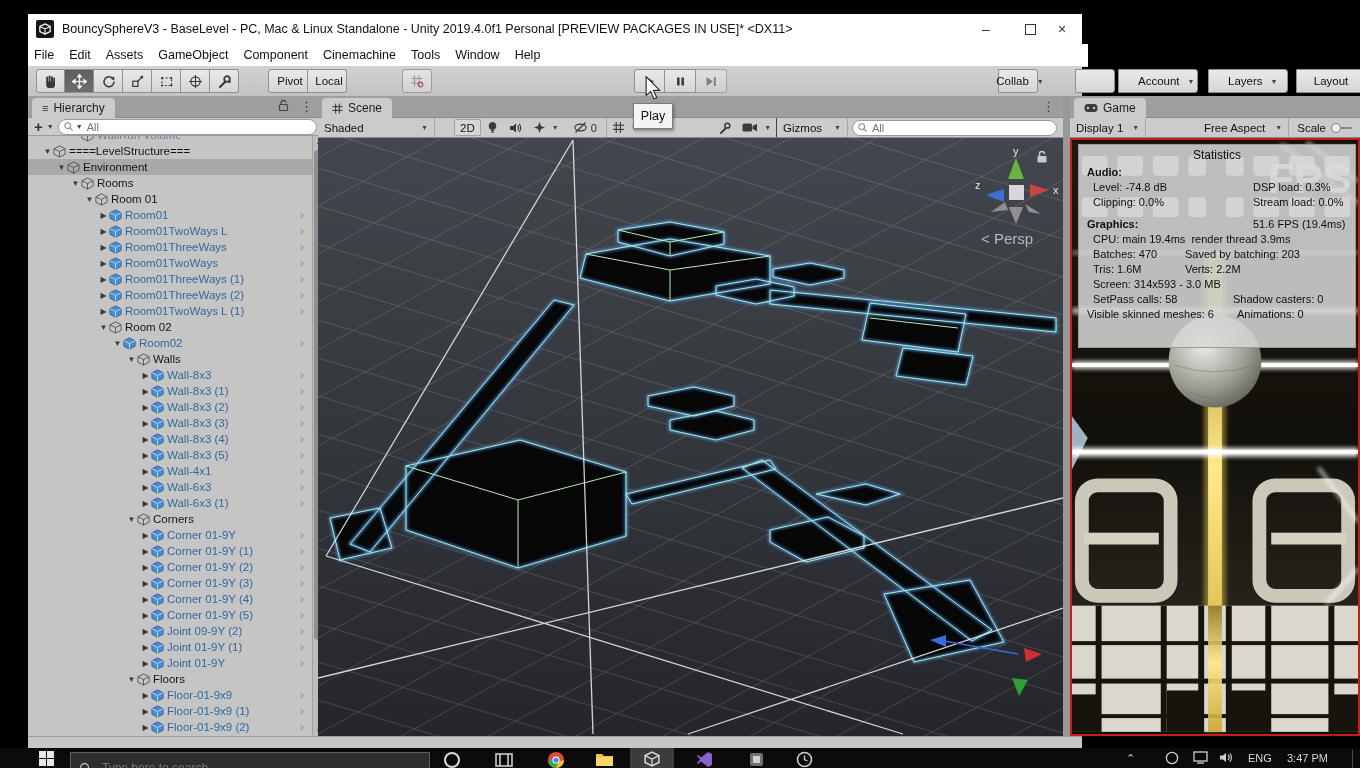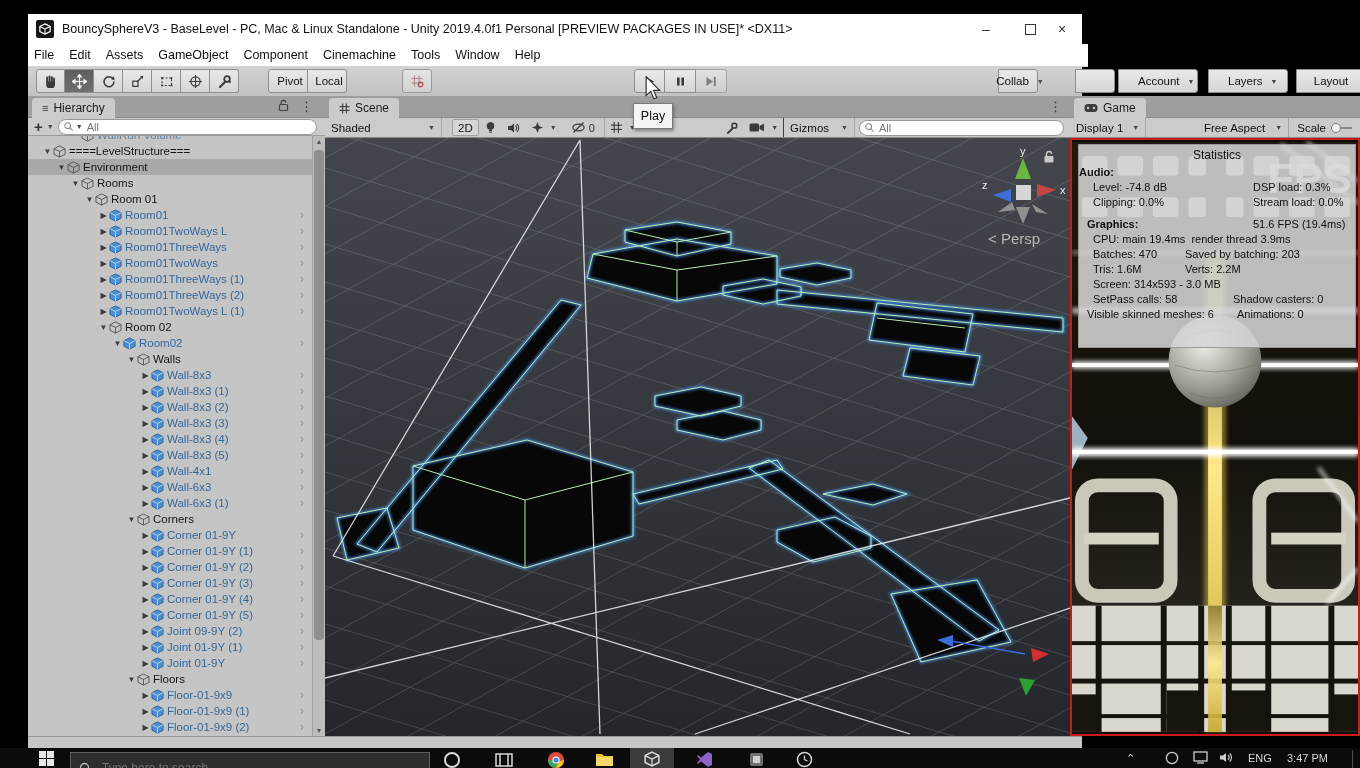--- a/index.html
+++ b/index.html
@@ -68,34 +68,34 @@
   .h-row svg.cube{width:13px;height:13px;flex:none;margin-right:3px}
   .h-row .lbl{color:#141414}
   .h-row .lbl.prefab{color:#33679c}
   .h-row .nav{position:absolute;right:8px;color:#8f8f8f;font-size:12px;top:1px}
   .h-row.partial{margin-top:-9px;opacity:.9}
   .vscroll{position:absolute;right:0;top:40px;width:13px;height:600px;background:#bdbdbd;border-left:1px solid #a2a2a2;box-sizing:border-box}
   .vthumb{position:absolute;left:1px;width:10px;background:#8f8f8f;border-radius:4px}
   .sarrow{position:absolute;left:0;width:12px;text-align:center;font-size:7px;color:#555}
 
   
-  .scene{left:297px;width:745px}
+  .scene{left:290px;width:745px}
   .scene .viewport{background:linear-gradient(#43474d,#24262b)}
   .sc-dd{display:flex;align-items:center;border-right:1px solid #a5a5a5;height:100%;padding:0 6px;gap:6px}
   .sc-btn{display:flex;align-items:center;height:100%;padding:0 5px;gap:2px}
   .persp-label{position:absolute;color:#b9b9b9;font-size:15px}
   .ghost-num{font-size:11px;color:#333;margin-left:1px}
 
   
   .game{left:1042px;width:290px}
   .game .viewport{background:#0d0c07;border:2px solid #c81c1c;box-sizing:border-box}
   .stats{position:absolute;left:6px;top:4px;width:276px;height:202px;
          background:rgba(214,214,214,.87);border:1px solid #9a9a9a;font-size:11px;color:#0e0e0e;z-index:5}
   .stats-title{text-align:center;font-size:12px;padding-top:3px;height:17px}
-  .s-h{font-weight:bold;line-height:15px}
+  .s-h{font-weight:bold;padding-left:8px;line-height:15px}
   .srow{display:flex;padding-left:14px;line-height:15px}
   .srow span{white-space:pre}
   .c165{width:160px}.c95{width:92px}.c144{width:140px}.c155{width:150px}
   .sline{padding-left:14px;line-height:15px;white-space:pre}
   .gr-head{display:flex;padding-left:8px;line-height:15px;margin-top:7px}
   .gr-head .s-h{padding-left:0;width:166px}
 
   .footerstrip{position:absolute;left:0;top:722px;width:100%;height:12px;background:#c6c6c6;border-top:1px solid #999}
 
   
@@ -770,21 +770,21 @@
               </svg>
             <span>Scene</span>
           </div>
           <div class="strip-ico" style="right:8px">⋮</div>
         </div>
         <div class="ptoolbar">
           <div class="sc-dd" style="width:104px;justify-content:space-between">
             <span>Shaded</span>
               <span class="caret">▼</span>
           </div>
-          <div class="sc-btn" style="border:1px solid #a0a0a0;height:15px;margin-left:10px;border-radius:2px;background:#d6d6d6">
+          <div class="sc-btn" style="border:1px solid #a0a0a0;height:15px;margin-left:19px;border-radius:2px;background:#d6d6d6">
               <span>2D</span>
             </div>
           <div class="sc-btn">
             <svg width="13" height="14" viewBox="0 0 13 14">
                 <circle cx="6.5" cy="5" r="3.4" stroke="#3a3a3a" fill="#3a3a3a"></circle>
                 <rect x="5" y="8.8" width="3" height="1.4" fill="#3a3a3a"></rect>
                 <rect x="5.4" y="10.6" width="2.2" height="1.2" fill="#3a3a3a"></rect>
               </svg>
           </div>
           <div class="sc-btn">

